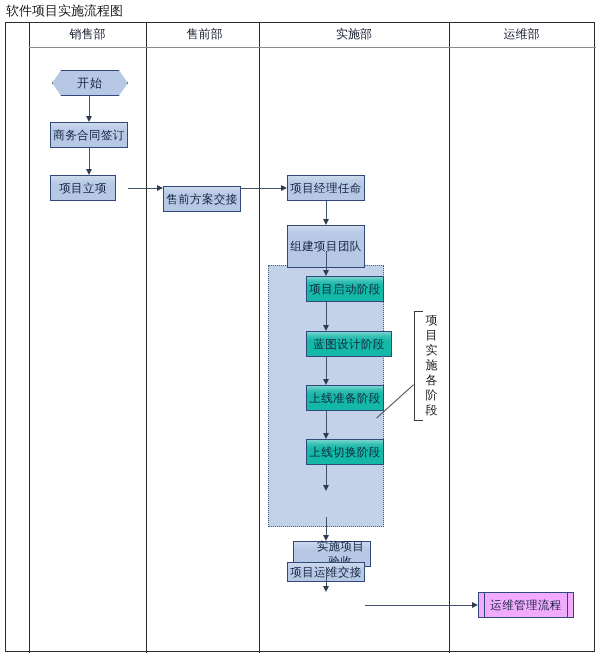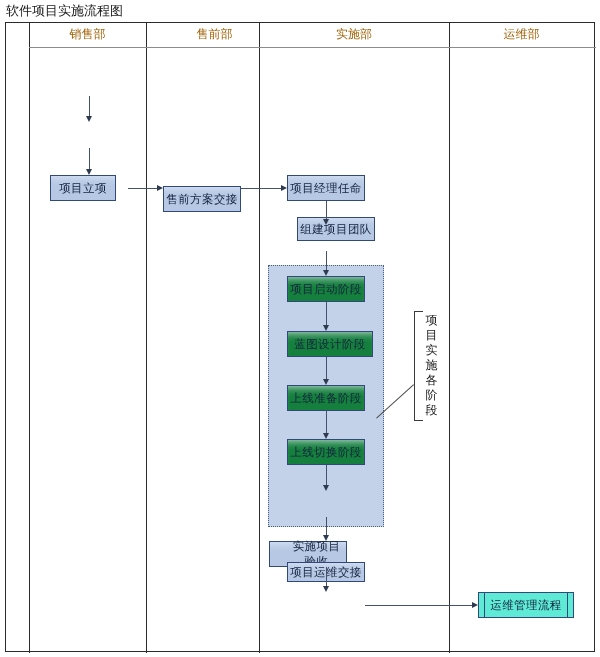--- a/index.html
+++ b/index.html
@@ -19,47 +19,47 @@
 
   
   .table-outer{
     position:absolute;left:5px;top:22px;width:590px;height:630px;
     border:1px solid #2b2b2b;box-sizing:border-box;background:#fff;
   }
   .vline{position:absolute;top:0;width:1px;background:#2b2b2b;height:630px;}
   .hdr-sep{position:absolute;left:0;top:24px;height:1px;background:#8b8b8b;}
   .hdr-cell{
     position:absolute;top:22px;height:24px;line-height:24px;
-    text-align:center;font-size:12px;color:#a16207;
+    text-align:center;font-size:12px;color:#0f172a;
   }
 
   
   .node{
     position:absolute;box-sizing:border-box;
     background:#b6c8e4;
     border:1px solid #30497a;
     color:#15233f;font-size:11.5px;
     display:flex;align-items:center;justify-content:center;
     text-align:center;letter-spacing:.4px;
     box-shadow:inset 0 8px 10px -8px #e9f0fb;
   }
-  .node.phase{background:#15803d;}
+  .node.phase{background:#14b8a6;margin-left:19px;}
   
   .hexa{
     position:absolute;box-sizing:border-box;
     background:#b6c8e4;border:1px solid #30497a;
     color:#15233f;font-size:12px;
     display:flex;align-items:center;justify-content:center;
     clip-path:polygon(12% 0,88% 0,100% 50%,88% 100%,12% 100%,0 50%);
     letter-spacing:1px;
   }
   
   .predef{
     position:absolute;box-sizing:border-box;
-    background:#5eead4;border:1px solid #30497a;
+    background:#f0abfc;border:1px solid #30497a;
     color:#15233f;font-size:11.5px;
     display:flex;align-items:center;justify-content:center;letter-spacing:.4px;
   }
   .predef:before,.predef:after{
     content:"";position:absolute;top:0;bottom:0;width:1px;background:#30497a;
   }
   .predef:before{left:5px;}
   .predef:after{right:5px;}
 
   
@@ -105,46 +105,48 @@
   <div class="table-outer">
 
     <div class="vline" style="left:23px;"></div>
     <div class="vline" style="left:140px;"></div>
     <div class="vline" style="left:253px;"></div>
     <div class="vline" style="left:443px;"></div>
     <div class="hdr-sep" style="left:23px;width:567px;"></div>
   </div>
 
   <div class="hdr-cell" style="left:29px;width:117px;">销售部</div>
-  <div class="hdr-cell" style="left:158px;width:113px;">售前部</div>
+  <div class="hdr-cell" style="left:148px;width:113px;">售前部</div>
   <div class="hdr-cell" style="left:259px;width:190px;">实施部</div>
   <div class="hdr-cell" style="left:449px;width:145px;">运维部</div>
 
   <div class="phase-box" style="left:268px;top:265px;width:116px;height:262px;"></div>
 
-
+  <div class="hexa" style="left:52px;top:70px;width:76px;height:26px;">开始</div>
+
+  <div class="node" style="left:50px;top:122px;width:78px;height:26px;">商务合同签订</div>
 
   <div class="node" style="left:50px;top:175px;width:66px;height:26px;">项目立项</div>
 
   <div class="node" style="left:163px;top:186px;width:78px;height:26px;">售前方案交接</div>
 
   <div class="node" style="left:287px;top:175px;width:78px;height:26px;">项目经理任命</div>
 
-  <div class="node" style="left:287px;top:217px;width:78px;height:24px;margin-left:10px;">组建项目团队</div>
+  <div class="node" style="left:287px;top:225px;width:78px;height:43px;">组建项目团队</div>
 
   <div class="node phase" style="left:287px;top:276px;width:78px;height:26px;">项目启动阶段</div>
 
   <div class="node phase" style="left:287px;top:331px;width:86px;height:26px;">蓝图设计阶段</div>
 
   <div class="node phase" style="left:287px;top:385px;width:78px;height:26px;">上线准备阶段</div>
 
   <div class="node phase" style="left:287px;top:439px;width:78px;height:26px;">上线切换阶段</div>
 
 
-  <div class="node" style="left:269px;top:541px;width:78px;height:26px;padding-left:17px;">实施项目验收</div>
+  <div class="node" style="left:293px;top:541px;width:78px;height:26px;padding-left:17px;">实施项目验收</div>
 
   <div class="node" style="left:287px;top:562px;width:78px;height:20px;">项目运维交接</div>
 
   <div class="predef" style="left:478px;top:592px;width:96px;height:26px;">运维管理流程</div>
 
   <div class="vconn" style="left:89px;top:96px;height:20px;"></div>
   <div class="arrow-d" style="left:85.5px;top:116px;"></div>
 
   <div class="vconn" style="left:89px;top:148px;height:21px;"></div>
   <div class="arrow-d" style="left:85.5px;top:169px;"></div>

